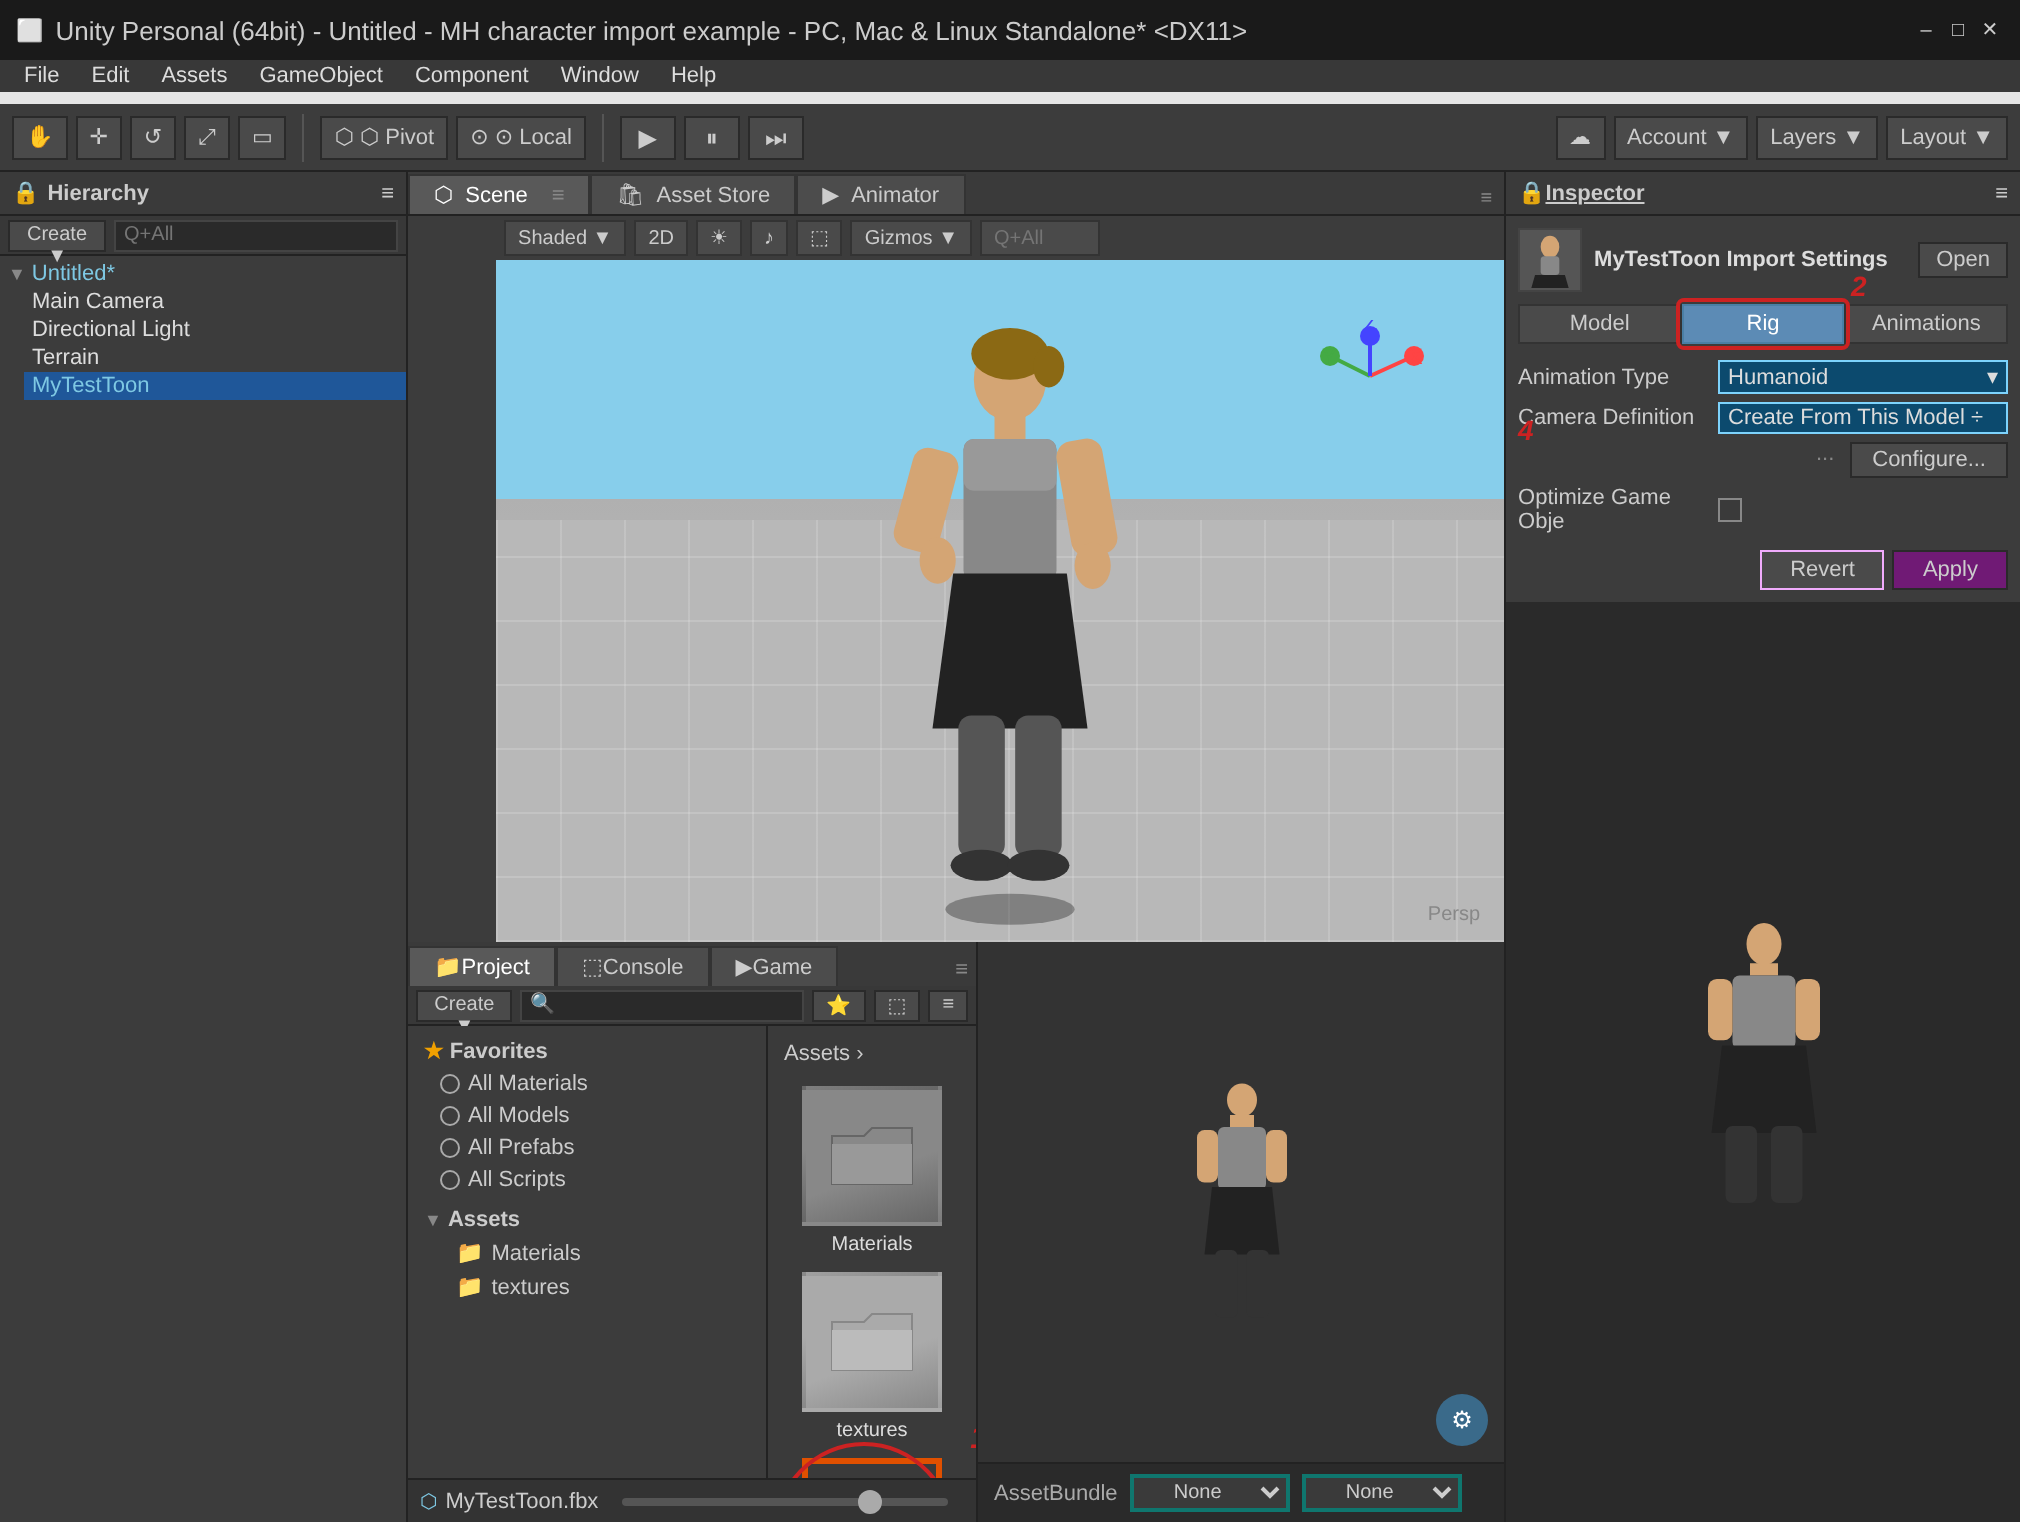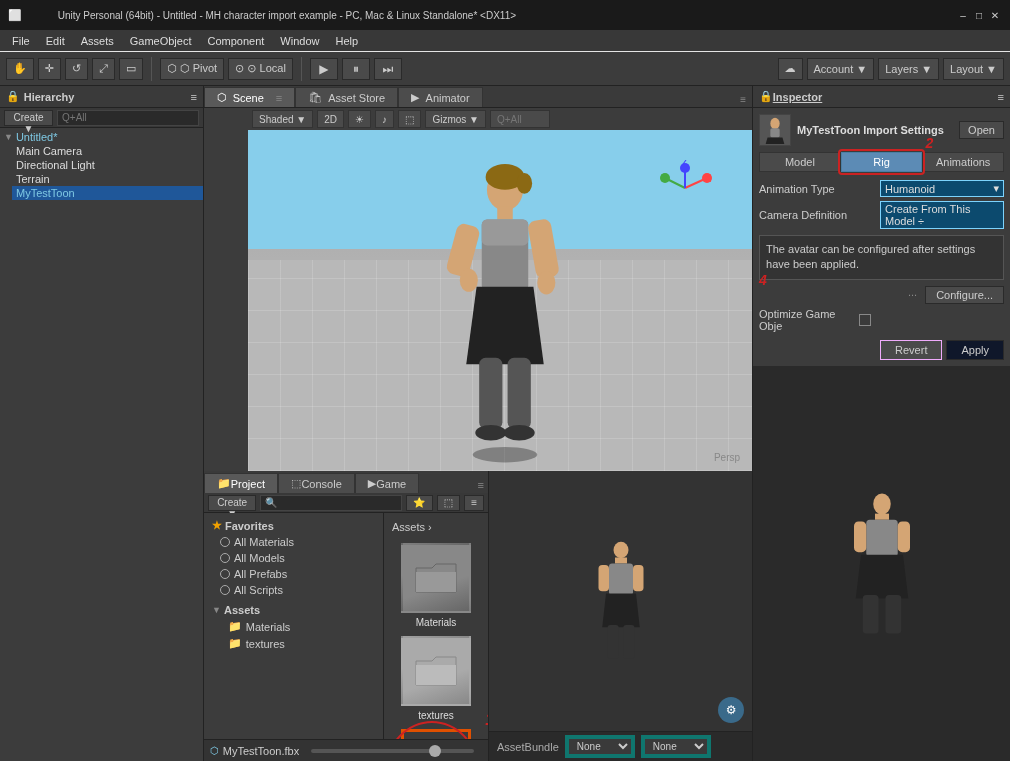--- a/index.html
+++ b/index.html
@@ -4,21 +4,21 @@
   <style>
     * { box-sizing: border-box; margin: 0; padding: 0; font-family: 'Segoe UI', Arial, sans-serif; font-size: 11px; }
     body { background: #3c3c3c; color: #ddd; width: 1010px; height: 761px; overflow: hidden; }
 
     
     #titlebar { background: #1a1a1a; height: 30px; display: flex; align-items: center; padding: 0 8px; color: #ccc; font-size: 11px; }
     #titlebar .controls { display: flex; gap: 8px; }
     #titlebar .ctrl-btn { width: 14px; height: 14px; border: none; cursor: pointer; font-size: 10px; display: flex; align-items: center; justify-content: center; color: #ccc; background: transparent; }
 
     
-    #menubar { background: #383838; height: 22px; display: flex; align-items: center; padding: 0 4px; border-bottom: 1px solid #e5e5e5; }
+    #menubar { background: #383838; height: 22px; display: flex; align-items: center; padding: 0 4px; border-bottom: 6px solid #e5e5e5; }
     .menu-item { padding: 2px 8px; cursor: pointer; color: #ddd; font-size: 11px; }
 
     
     #toolbar { background: #3c3c3c; height: 34px; display: flex; align-items: center; padding: 0 6px; gap: 4px; border-bottom: 1px solid #222; }
     .toolbar-btn { background: #4a4a4a; border: 1px solid #2a2a2a; color: #ccc; padding: 2px 6px; cursor: pointer; font-size: 11px; height: 22px; display: flex; align-items: center; gap: 3px; }
     .toolbar-sep { width: 1px; background: #555; height: 24px; margin: 0 4px; }
     .play-btn { background: #4a4a4a; border: 1px solid #2a2a2a; color: #ccc; width: 28px; height: 22px; cursor: pointer; display: flex; align-items: center; justify-content: center; font-size: 12px; }
     .toolbar-right { margin-left: auto; display: flex; gap: 4px; align-items: center; }
     .dropdown-btn { background: #4a4a4a; border: 1px solid #2a2a2a; color: #ccc; padding: 2px 6px; cursor: pointer; font-size: 11px; height: 22px; display: flex; align-items: center; gap: 3px; }
 
@@ -53,30 +53,30 @@
     #inspector { width: 263px; background: #3c3c3c; border-left: 1px solid #222; display: flex; flex-direction: column; overflow-y: auto; }
     .inspector-header { background: #3a3a3a; height: 22px; display: flex; align-items: center; padding: 0 6px; border-bottom: 1px solid #222; font-size: 11px; color: #ccc; }
     .inspector-title { font-weight: bold; flex: 1; text-decoration: underline; }
     .insp-content { padding: 6px; }
     .insp-asset-header { display: flex; align-items: center; gap: 6px; margin-bottom: 6px; }
     .asset-icon { width: 32px; height: 32px; background: #555; border: 1px solid #444; display: flex; align-items: center; justify-content: center; font-size: 16px; }
     .open-btn { margin-left: auto; background: #4a4a4a; border: 1px solid #2a2a2a; color: #ccc; padding: 2px 8px; cursor: pointer; font-size: 11px; }
     .insp-tabs { display: flex; margin-bottom: 8px; }
     .insp-tab { flex: 1; background: #4a4a4a; border: 1px solid #333; color: #ccc; padding: 3px; cursor: pointer; font-size: 11px; text-align: center; }
     .insp-tab.active { background: #5c8bb5; color: #fff; border-color: #4a7fa5; }
-    .insp-row { display: flex; align-items: center; margin-bottom: 4px; gap: 21px; }
+    .insp-row { display: flex; align-items: center; margin-bottom: 4px; }
     .insp-label { color: #ccc; width: 100px; font-size: 11px; flex-shrink: 0; }
     .insp-value { flex: 1; background: #0c4a6e; border: 1px solid #7dd3fc; color: #ddd; padding: 1px 4px; font-size: 11px; display: flex; align-items: center; justify-content: space-between; }
     .insp-info-box { background: #333; border: 1px solid #555; padding: 6px; margin: 6px 0; color: #ccc; font-size: 10px; line-height: 1.4; }
     .insp-actions { display: flex; gap: 4px; margin: 4px 0; justify-content: flex-end; }
     .configure-btn { background: #4a4a4a; border: 1px solid #2a2a2a; color: #ccc; padding: 2px 10px; cursor: pointer; font-size: 11px; }
     .optimize-row { display: flex; align-items: center; margin: 4px 0; }
     .insp-btn-row { display: flex; gap: 4px; margin-top: 8px; justify-content: flex-end; }
     .revert-btn { background: #4a4a4a; border: 1px solid #f0abfc; color: #ccc; padding: 3px 14px; cursor: pointer; font-size: 11px; }
-    .apply-btn { background: #0f172a; border: 1px solid #2a2a2a; color: #ccc; padding: 3px 14px; cursor: pointer; font-size: 11px; }
+    .apply-btn { background: #701a75; border: 1px solid #2a2a2a; color: #ccc; padding: 3px 14px; cursor: pointer; font-size: 11px; }
     .checkbox { width: 12px; height: 12px; border: 1px solid #888; background: #3a3a3a; display: inline-block; }
 
     
     #bottom { height: 290px; display: flex; }
     #project-panel { flex: 1; border-right: 1px solid #222; display: flex; flex-direction: column; background: #3c3c3c; }
     #preview-panel { width: 263px; background: #2a2a2a; display: flex; flex-direction: column; }
 
     .bottom-tabs { background: #3a3a3a; height: 22px; display: flex; align-items: flex-end; }
     .bottom-tab { background: #4c4c4c; border: 1px solid #333; border-bottom: none; padding: 2px 12px; cursor: pointer; font-size: 11px; color: #ccc; height: 20px; display: flex; align-items: center; }
     .bottom-tab.active { background: #595959; color: #fff; }
@@ -102,31 +102,31 @@
     .fbx-bar { background: #333; height: 22px; display: flex; align-items: center; padding: 0 6px; border-top: 1px solid #222; font-size: 10px; color: #888; gap: 4px; }
     .fbx-icon { color: #7ec8e3; font-size: 10px; }
     .fbx-path { color: #ccc; }
     .slider-bar { flex: 1; height: 4px; background: #555; margin: 0 8px; border-radius: 2px; position: relative; }
     .slider-thumb { width: 12px; height: 12px; background: #aaa; border-radius: 50%; position: absolute; top: -4px; right: 20%; cursor: pointer; }
 
     
     .preview-content { flex: 1; background: #333; display: flex; align-items: center; justify-content: center; position: relative; }
     .preview-footer { background: #2a2a2a; height: 30px; display: flex; align-items: center; padding: 0 8px; gap: 6px; font-size: 10px; color: #888; border-top: 1px solid #222; }
     .assetbundle-label { color: #aaa; }
-    .assetbundle-select { background: #3a3a3a; border: 4px solid #0f766e; color: #ccc; padding: 1px 4px; font-size: 10px; width: 70px; }
+    .assetbundle-select { background: #3a3a3a; border: 2px solid #0f766e; color: #ccc; padding: 1px 4px; font-size: 10px; width: 80px; text-align: center; }
 
     
     #scene-area { flex: 1; position: relative; overflow: hidden; margin-left: 44px; }
   </style>
 </head>
 <body>
 
 <div id="titlebar">
   <span style="margin-right:6px;">⬜</span>
-  <span style="font-size:10px; flex:1; overflow:hidden; white-space:nowrap; text-overflow:ellipsis;margin-left:30px;">Unity Personal (64bit) - Untitled - MH character import example - PC, Mac &amp; Linux Standalone* &lt;DX11&gt;</span>
+  <span style="font-size:13px; flex:1; overflow:hidden; white-space:nowrap; text-overflow:ellipsis;">Unity Personal (64bit) - Untitled - MH character import example - PC, Mac &amp; Linux Standalone* &lt;DX11&gt;</span>
   <div class="controls" style="display:flex;gap:2px;">
     <button class="ctrl-btn">–</button>
     <button class="ctrl-btn">□</button>
     <button class="ctrl-btn">✕</button>
   </div>
 </div>
 
 <div id="menubar">
   <span class="menu-item">File</span>
   <span class="menu-item">Edit</span>
@@ -482,23 +482,20 @@
 
       <div class="insp-row" style="position:relative;">
 
         <span style="position:absolute;left:-14px;top:-2px;color:#cc2222;font-size:14px;font-weight:bold;font-style:italic;">3</span>
         <span class="insp-label">Camera Definition</span>
         <div class="insp-value">
           <span>Create From This Model ÷</span>
         </div>
       </div>
 
-      <div class="insp-info-box">
-        <span>The avatar can be configured after settings have been applied.</span>
-      </div>
 
       <div class="insp-actions" style="position:relative;">
 
         <span style="position:absolute;left:0;top:-14px;color:#cc2222;font-size:14px;font-weight:bold;font-style:italic;">4</span>
         <span style="color:#888;font-size:11px;margin-right:4px;">...</span>
         <button class="configure-btn">Configure...</button>
       </div>
 
       <div class="optimize-row">
         <span class="insp-label">Optimize Game Obje</span>

